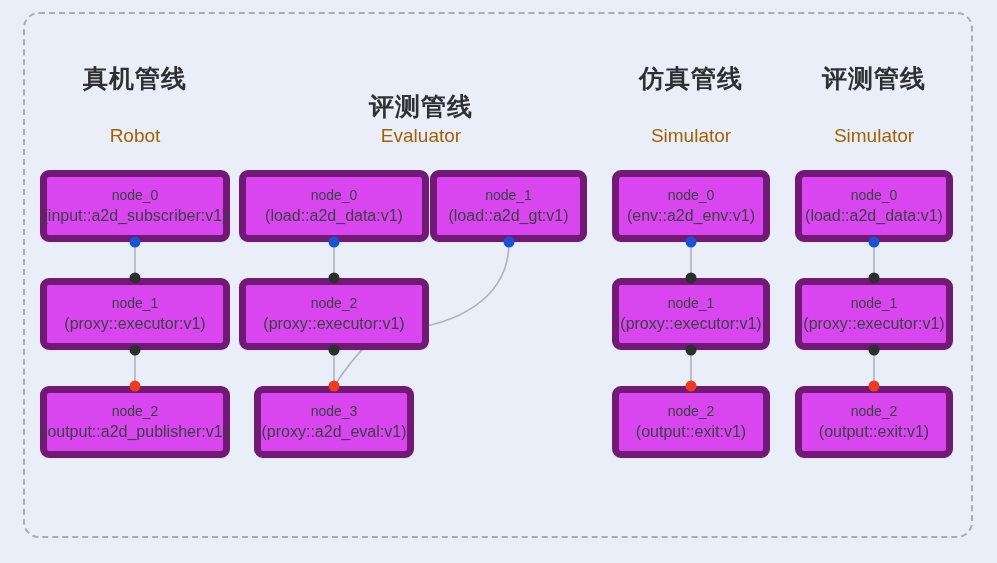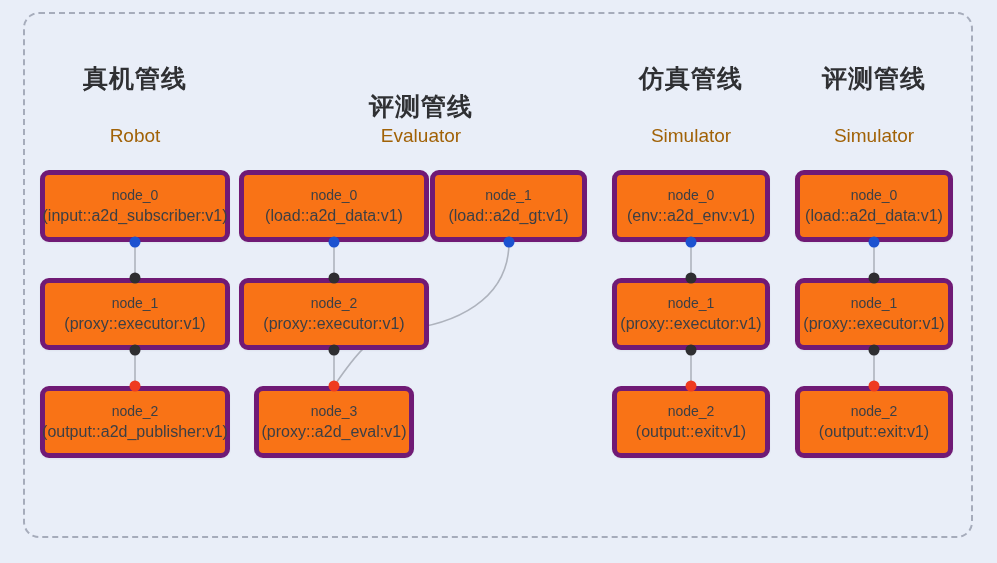--- a/index.html
+++ b/index.html
@@ -62,22 +62,22 @@
     font-size: 19px;
     font-weight: normal;
     color: #a16207;
     white-space: nowrap;
   }
 
   
   .node {
     position: absolute;
     box-sizing: border-box;
-    background: #f97316;
-    border: 5px solid #701a75;
+    background: #d946ef;
+    border: 7px solid #701a75;
     border-radius: 9px;
     box-shadow: 0 1px 2px rgba(40,50,80,0.05);
     display: flex;
     flex-direction: column;
     align-items: center;
     justify-content: center;
     z-index: 3;
   }
   .node-name {
     font-size: 14px;

